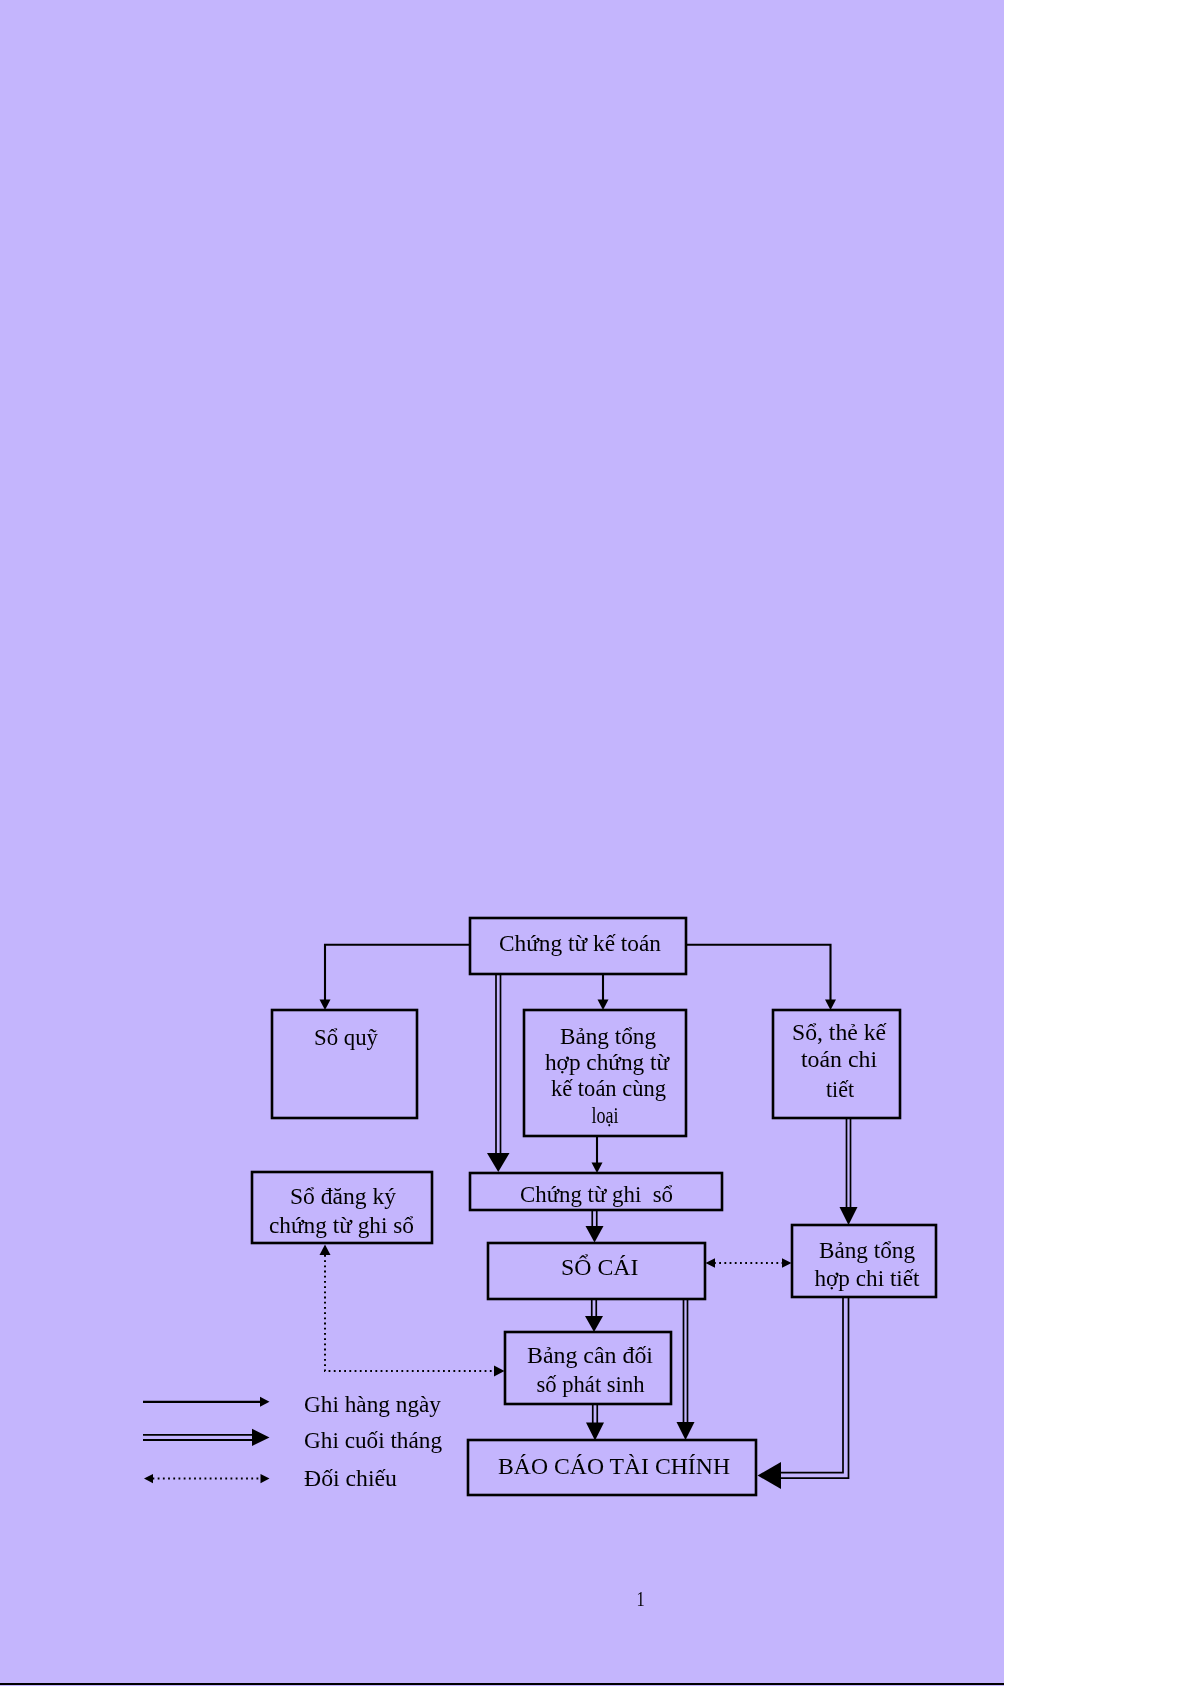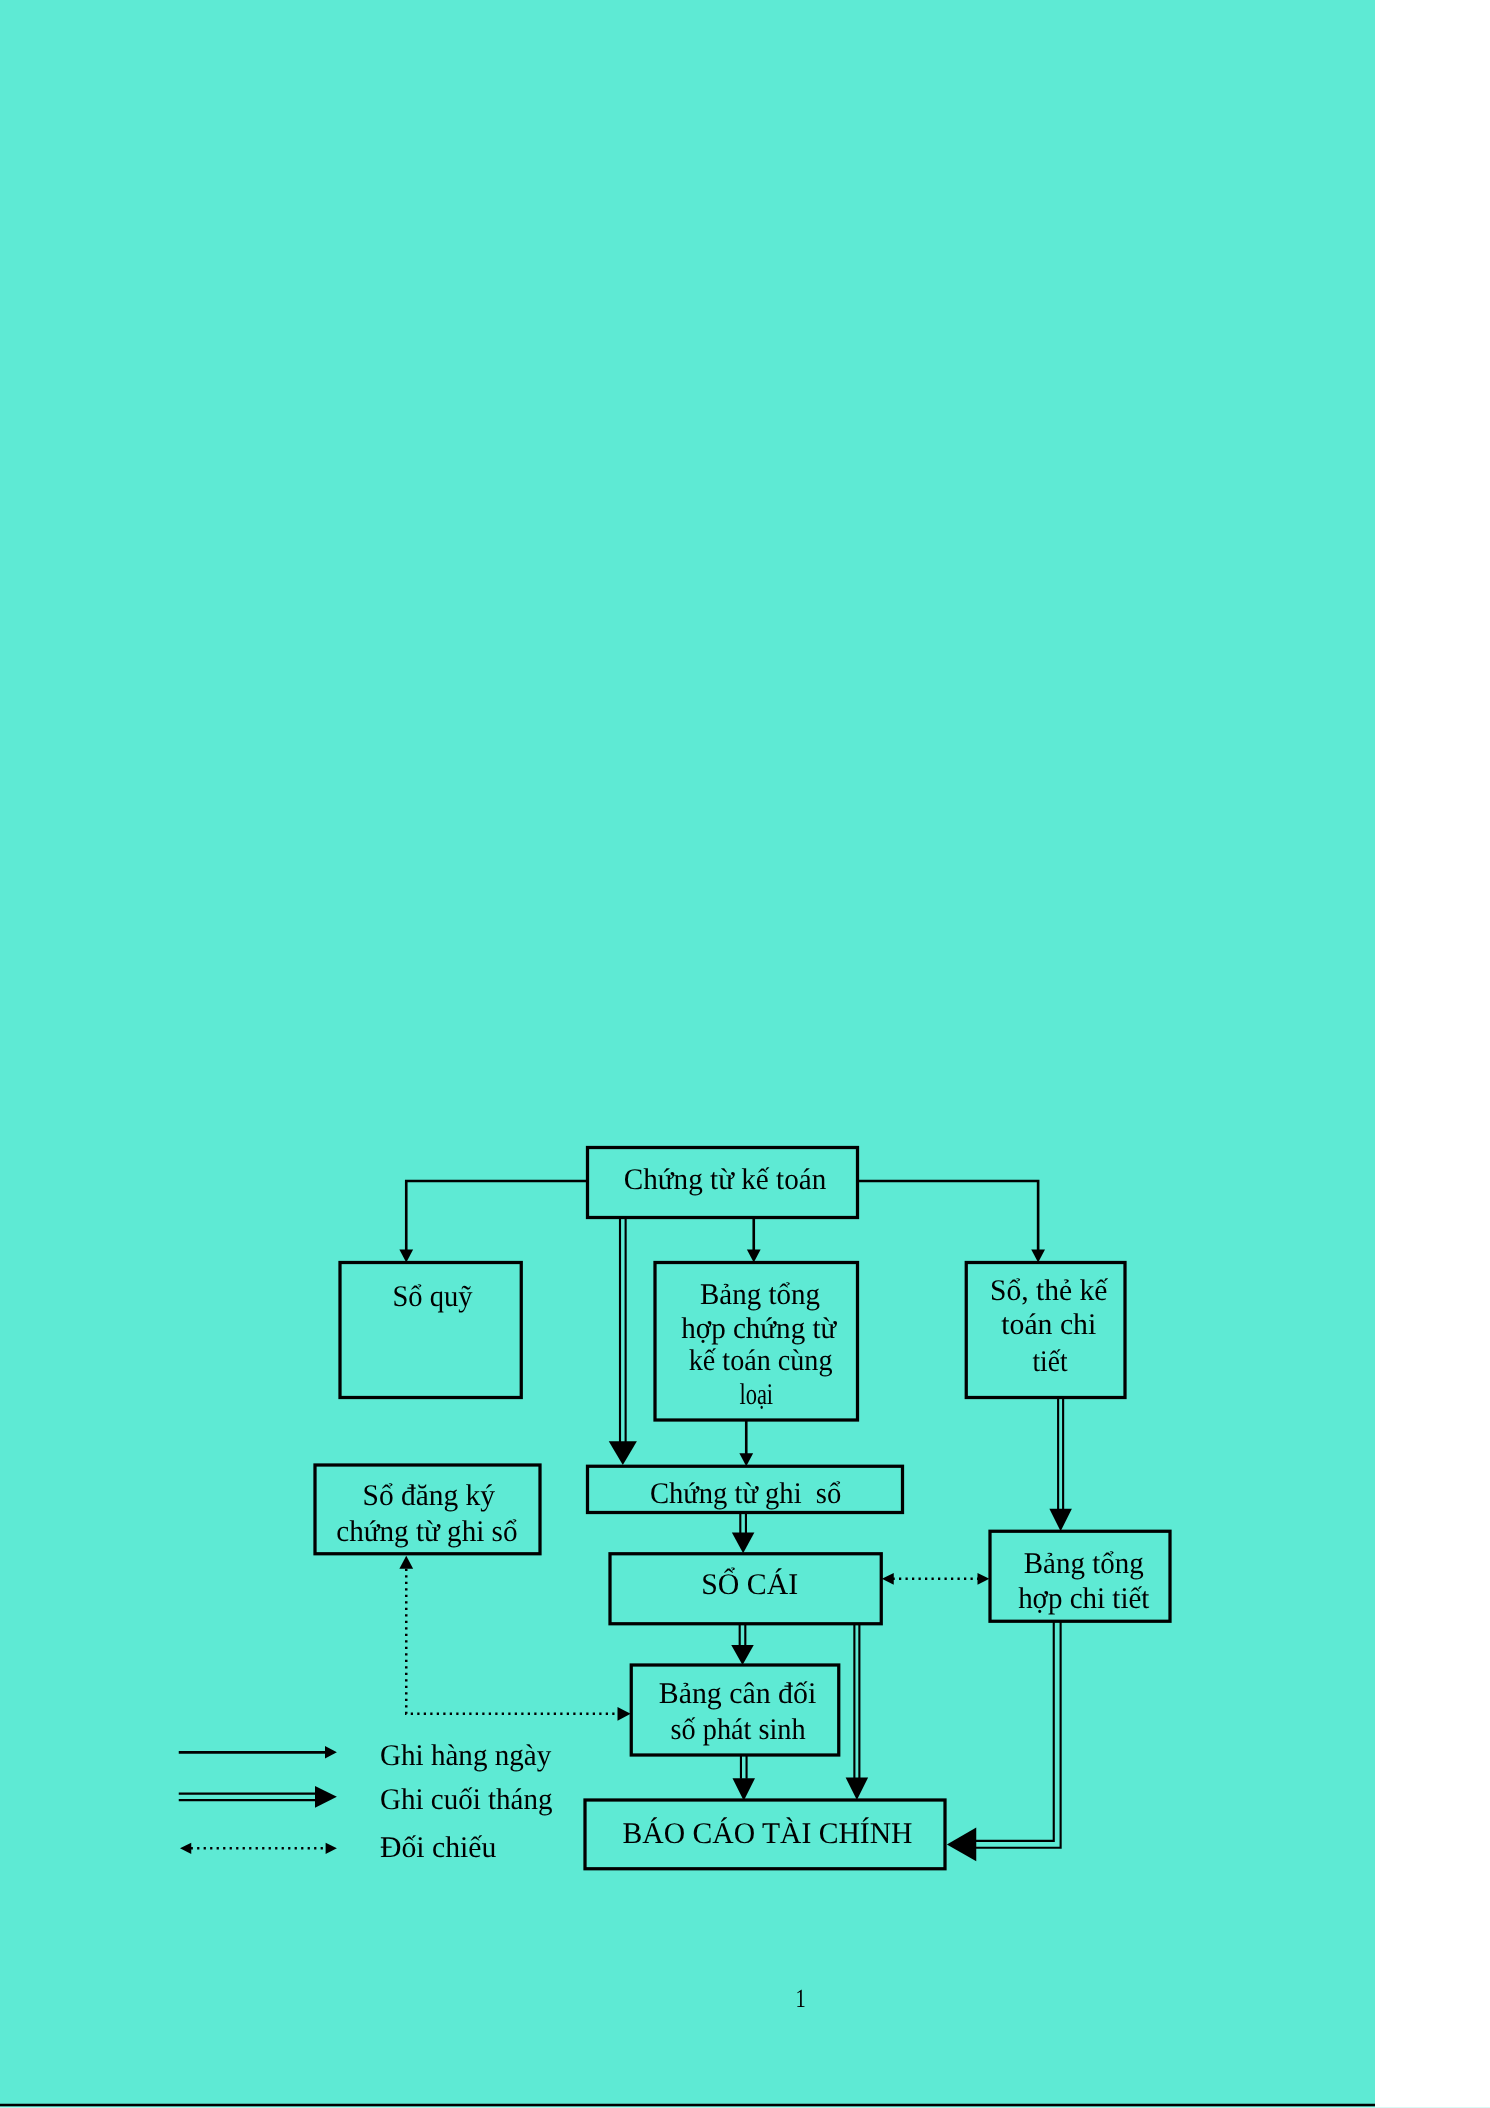--- a/index.html
+++ b/index.html
@@ -1,16 +1,16 @@
 <!DOCTYPE html>
 <html><head>
 <meta charset="utf-8">
 <style>
   html,body{margin:0;padding:0;background:#ffffff;}
-  .page{position:relative;width:1100px;height:1686px;background:#5eead4;overflow:hidden;}
+  .page{position:relative;width:1004px;height:1686px;background:#c4b5fd;overflow:hidden;}
   svg{display:block;}
   text{font-family:"Liberation Serif",serif;fill:#000;}
 </style>
 </head>
 <body>
 <div class="page">
 <svg width="1192" height="1686" viewBox="0 0 1192 1686">
 <g fill="none" stroke="#000" stroke-width="2.6">
   <rect x="470" y="918" width="216" height="56"></rect>
   <rect x="272" y="1010" width="145" height="108"></rect>

